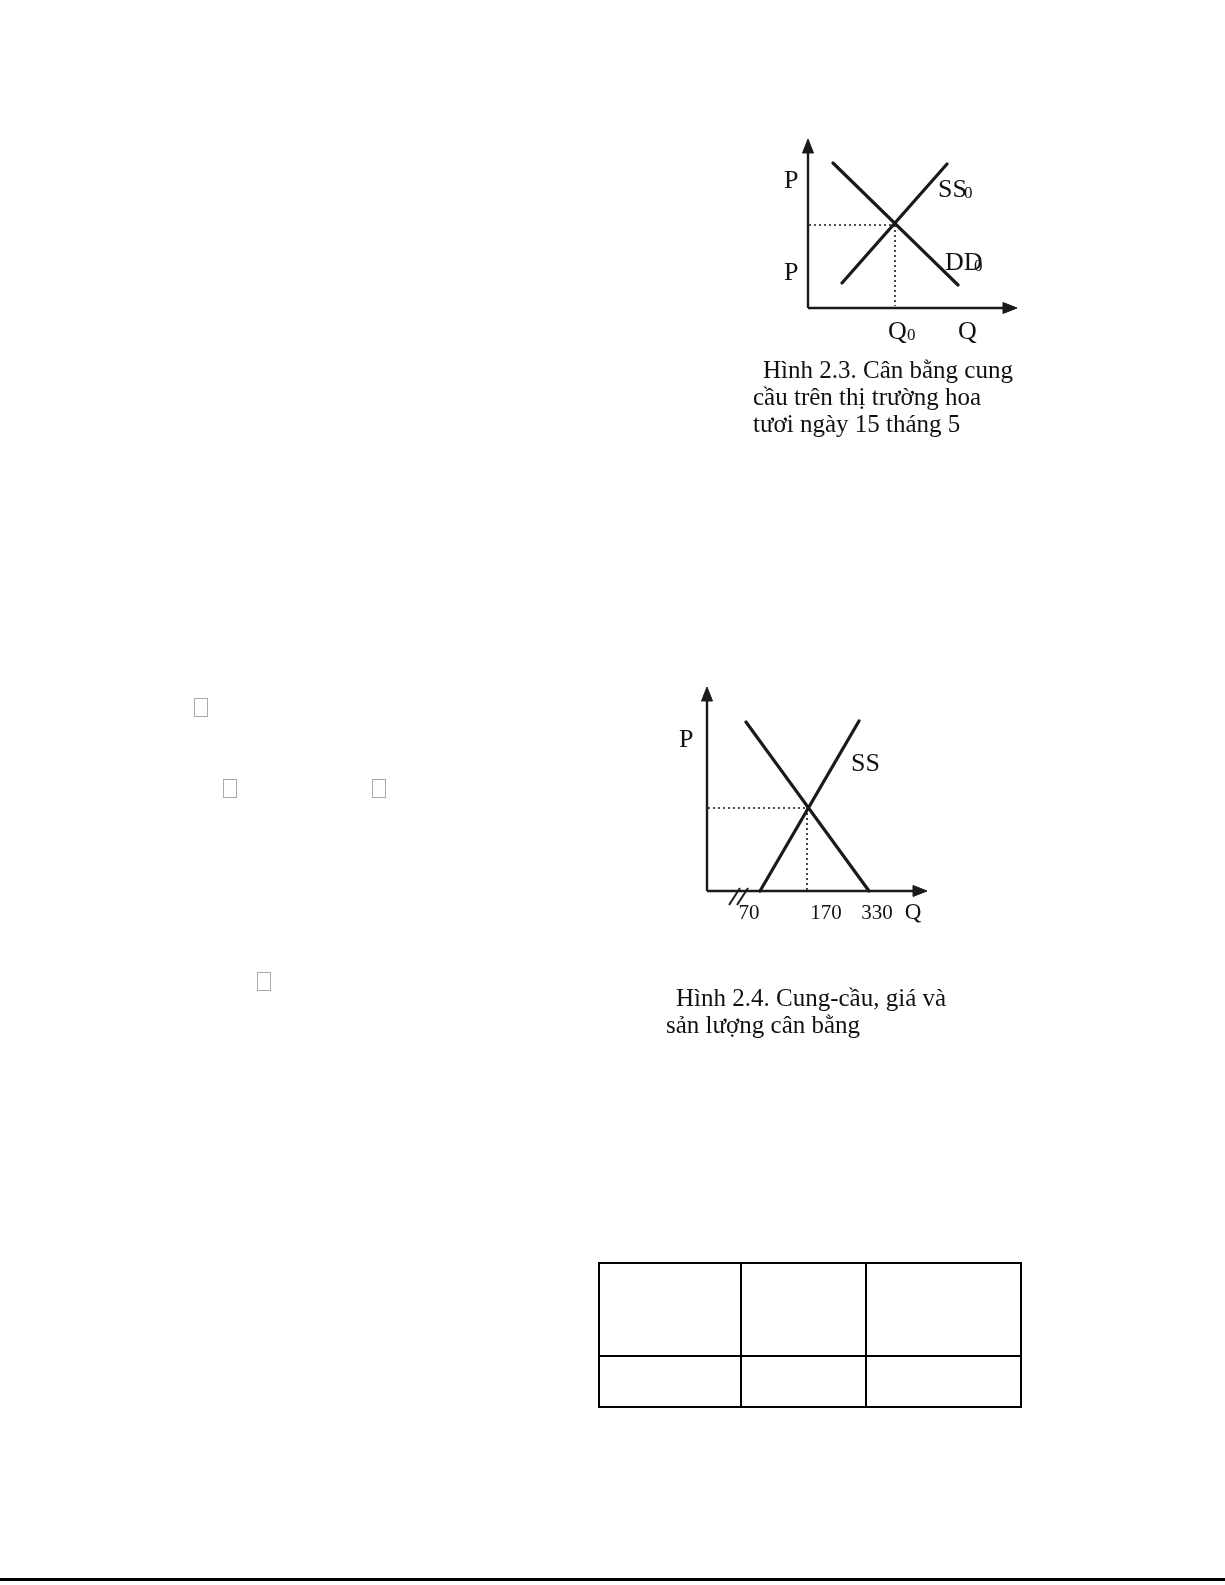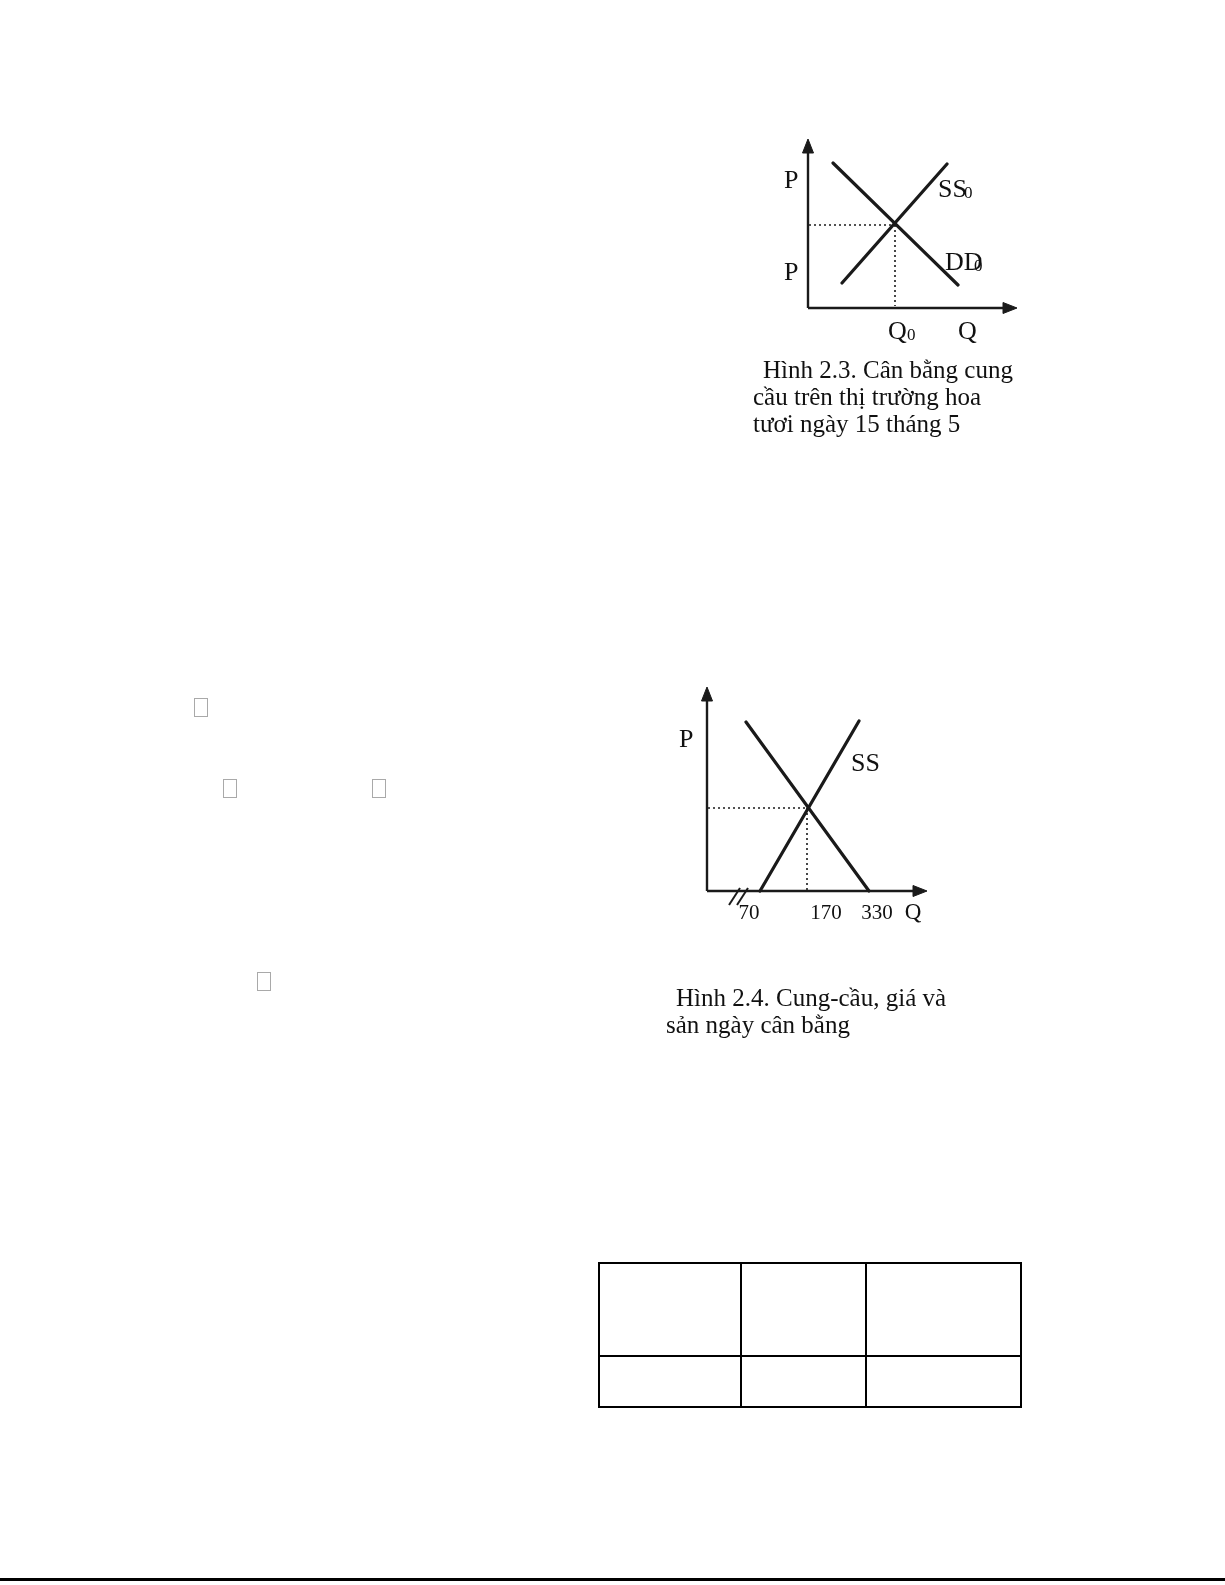--- a/index.html
+++ b/index.html
@@ -117,21 +117,21 @@
     <text class="svgtxt lbl" x="679" y="747">P</text>
     <text class="svgtxt lbl" x="851" y="771">SS</text>
     <text class="svgtxt tick" x="749" y="919">70</text>
     <text class="svgtxt tick" x="826" y="919">170</text>
     <text class="svgtxt tick" x="877" y="919">330</text>
     <text class="svgtxt qtick" x="913" y="919">Q</text>
   </svg>
 
   <div class="caption" style="left:666px;top:984px;">
     <div class="cl indent">Hình 2.4. Cung-cầu, giá và</div>
-    <div class="cl">sản ngày cân bằng</div>
+    <div class="cl">sản lượng cân bằng</div>
   </div>
 
   <table class="empty-table">
     <colgroup>
       <col style="width:142px">
       <col style="width:125px">
       <col style="width:155px">
     </colgroup>
     <tbody>
         <tr style="height:93px;">

